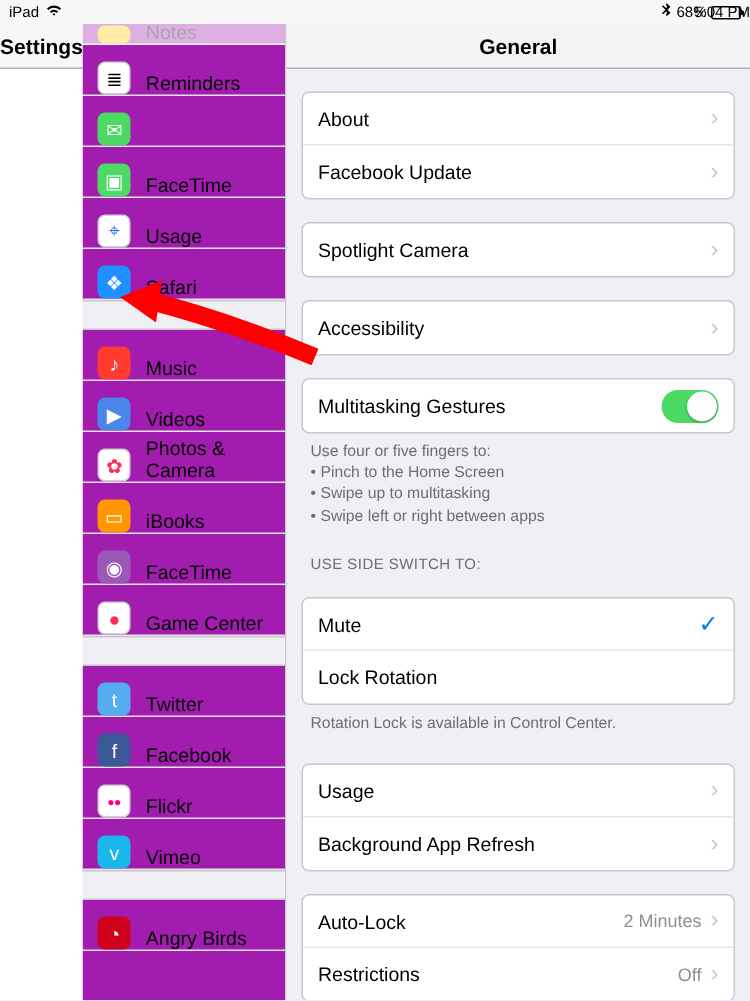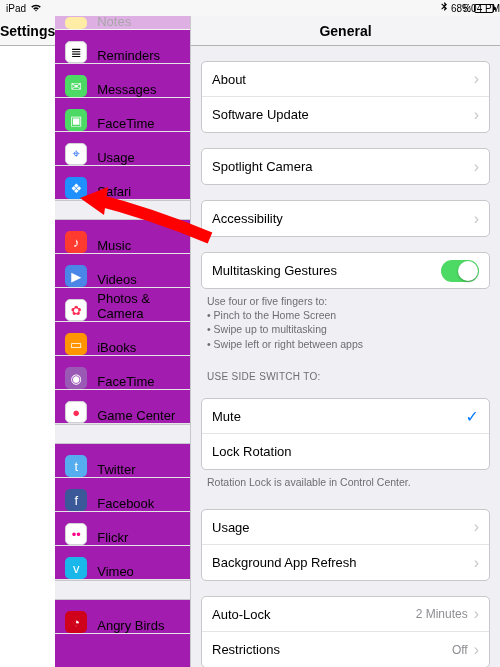--- a/index.html
+++ b/index.html
@@ -163,21 +163,20 @@
         <div class="row dim-row" style="height: 14px;">
           <span class="icon" style="background:#ffcc00;height:12px;width:22px"></span>
           <span class="label">Notes</span>
         </div>
         <div class="row">
           <span class="icon" style="background: rgb(255, 255, 255); border: 1px solid rgb(208, 208, 213); color: rgb(0, 0, 0);">≣</span>
           <span class="label">Reminders</span>
         </div>
         <div class="row">
           <span class="icon" style="background: rgb(76, 217, 100);">✉</span>
-          <span class="label">Messages</span>
         </div>
         <div class="row">
           <span class="icon" style="background: rgb(76, 217, 100);">▣</span>
           <span class="label">FaceTime</span>
         </div>
         <div class="row">
           <span class="icon" style="background: rgb(255, 255, 255); border: 1px solid rgb(208, 208, 213); color: rgb(52, 120, 246);">⌖</span>
           <span class="label">Usage</span>
         </div>
         <div class="row">
@@ -236,21 +235,21 @@
   </div>
   <div class="main">
     <div class="header">General</div>
     <div class="main-scroll" id="main-scroll">
         <div class="group">
           <div class="cell">
             <span class="label">About</span>
             <span class="chev">›</span>
           </div>
           <div class="cell">
-            <span class="label">Software Update</span>
+            <span class="label">Facebook Update</span>
             <span class="chev">›</span>
           </div>
         </div>
         <div class="group">
           <div class="cell">
             <span class="label">Spotlight Camera</span>
             <span class="chev">›</span>
           </div>
         </div>
         <div class="group">

